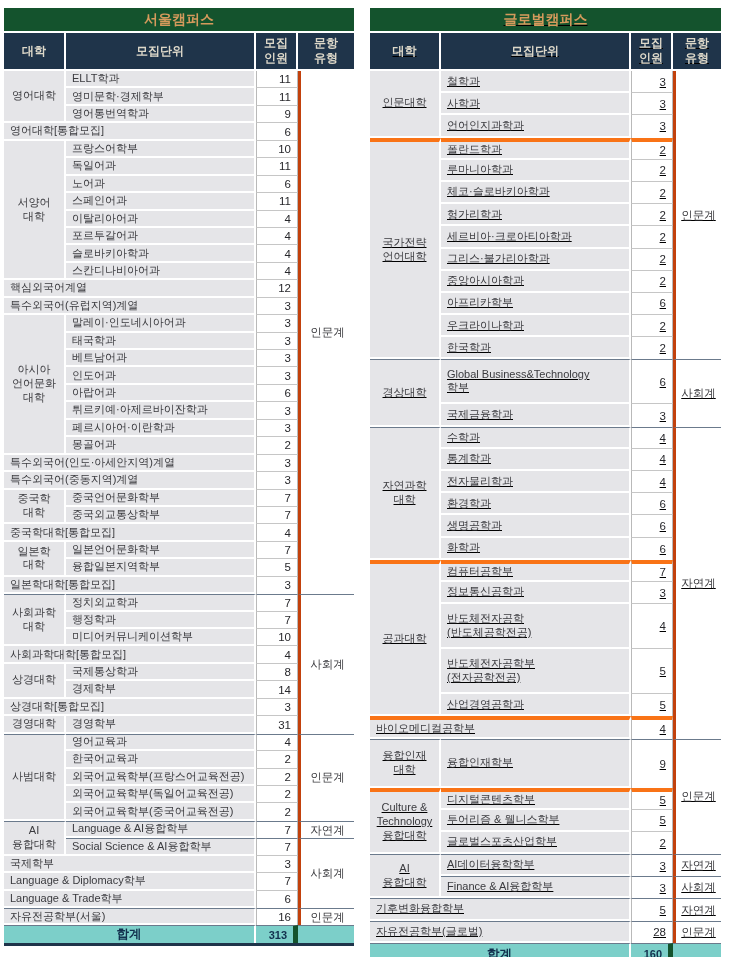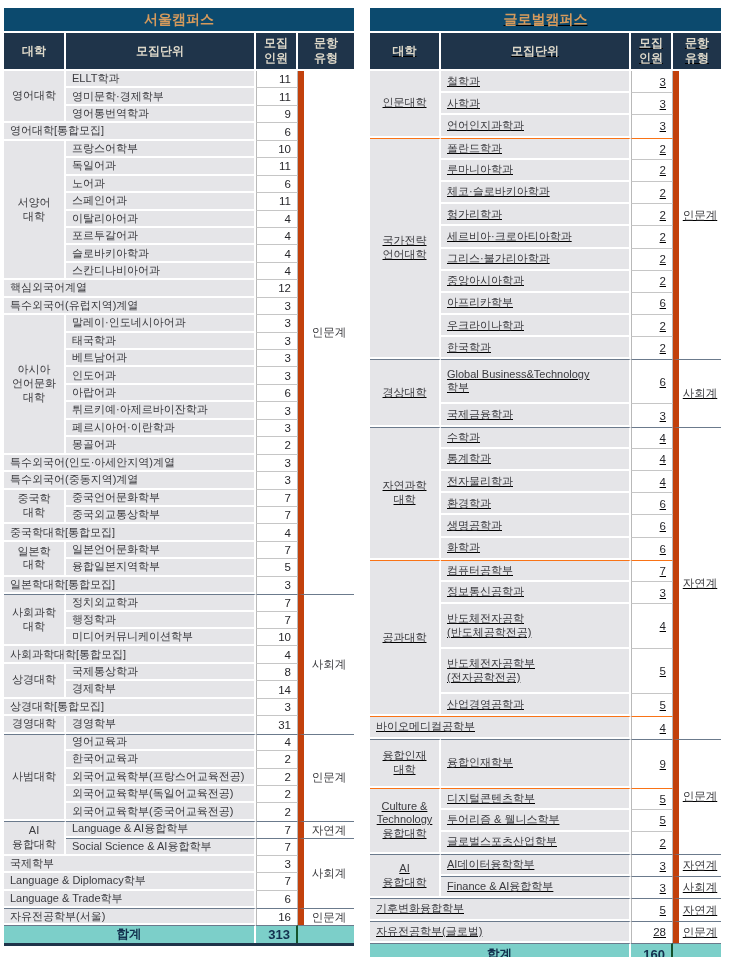--- a/index.html
+++ b/index.html
@@ -13,21 +13,21 @@
     border-collapse:separate;border-spacing:0;table-layout:fixed;
     border-bottom:3px solid #1f344a;
   }
   #t-seoul{left:4px;width:350px;}
   #t-global{left:370px;width:351px;text-decoration:underline;}
   td,th{box-sizing:border-box;padding:0;font-weight:normal;overflow:hidden;}
 
   
   tr.title-row{height:25px;}
   th.ttl{
-    background:#0c4a6e;color:#d59a5c;font-size:14px;font-weight:bold;
+    background:#14532d;color:#d59a5c;font-size:14px;font-weight:bold;
     text-align:center;vertical-align:middle;border-bottom:2px solid #ffffff;
   }
   tr.head-row{height:38px;}
   th.hcol{
     background:#1f344a;color:#ddd8c9;font-size:12px;font-weight:bold;
     text-align:center;vertical-align:middle;white-space:pre-line;line-height:1.25;
     border-right:2px solid #ffffff;border-bottom:2px solid #ffffff;
   }
   th.hcol:last-child{border-right:0;}
 
@@ -47,37 +47,37 @@
     vertical-align:middle;padding-left:6px;padding-right:3px;white-space:pre-line;line-height:1.2;
     border-right:2px solid #ffffff;border-bottom:2px solid #ffffff;
   }
   td.num{
     background:#ffffff;color:#27272b;font-size:11.5px;text-align:right;
     vertical-align:middle;padding-right:6px;
     border-left:1px solid #b9b9b9;border-right:1px solid #b9b9b9;border-bottom:1px solid #c6c6c6;
   }
   td.type{
     background:#ffffff;color:#3a3a3e;font-size:11.5px;text-align:center;
-    vertical-align:middle;border-left:6px solid #c2410c;
+    vertical-align:middle;border-left:3px solid #c2410c;
   }
 
   
   tr.ln1 td{border-top:1px solid #6b7a8c;}
-  tr.ln2 td{border-top:1px solid #f97316;}
+  tr.ln2 td{border-top:4px solid #f97316;}
   tr.pre-ln td.num{border-bottom:0;}
 
   
   tr.trow{height:26px;}
   td.tot-label{
     background:#7ccfc9;color:#12304e;font-size:12.5px;font-weight:bold;text-align:center;
     vertical-align:middle;border-right:2px solid #ffffff;margin-top:30px;
   }
   td.tot-num{
-    background:#7ccfc9;color:#12304e;font-size:13px;font-weight:bold;text-align:right;
-    vertical-align:middle;padding-right:6px;border-right:2px solid #14532d;
+    background:#7ccfc9;color:#12304e;font-size:11px;font-weight:bold;text-align:right;
+    vertical-align:middle;padding-right:6px;border-right:5px solid #14532d;
   }
   td.tot-type{background:#7ccfc9;}
 
   
   #t-seoul col.c0{width:62px;} #t-seoul col.c1{width:190px;}
   #t-seoul col.c2{width:42px;} #t-seoul col.c3{width:56px;}
   #t-global col.c0{width:71px;} #t-global col.c1{width:190px;}
   #t-global col.c2{width:42px;} #t-global col.c3{width:48px;}
 </style>
 </head>

